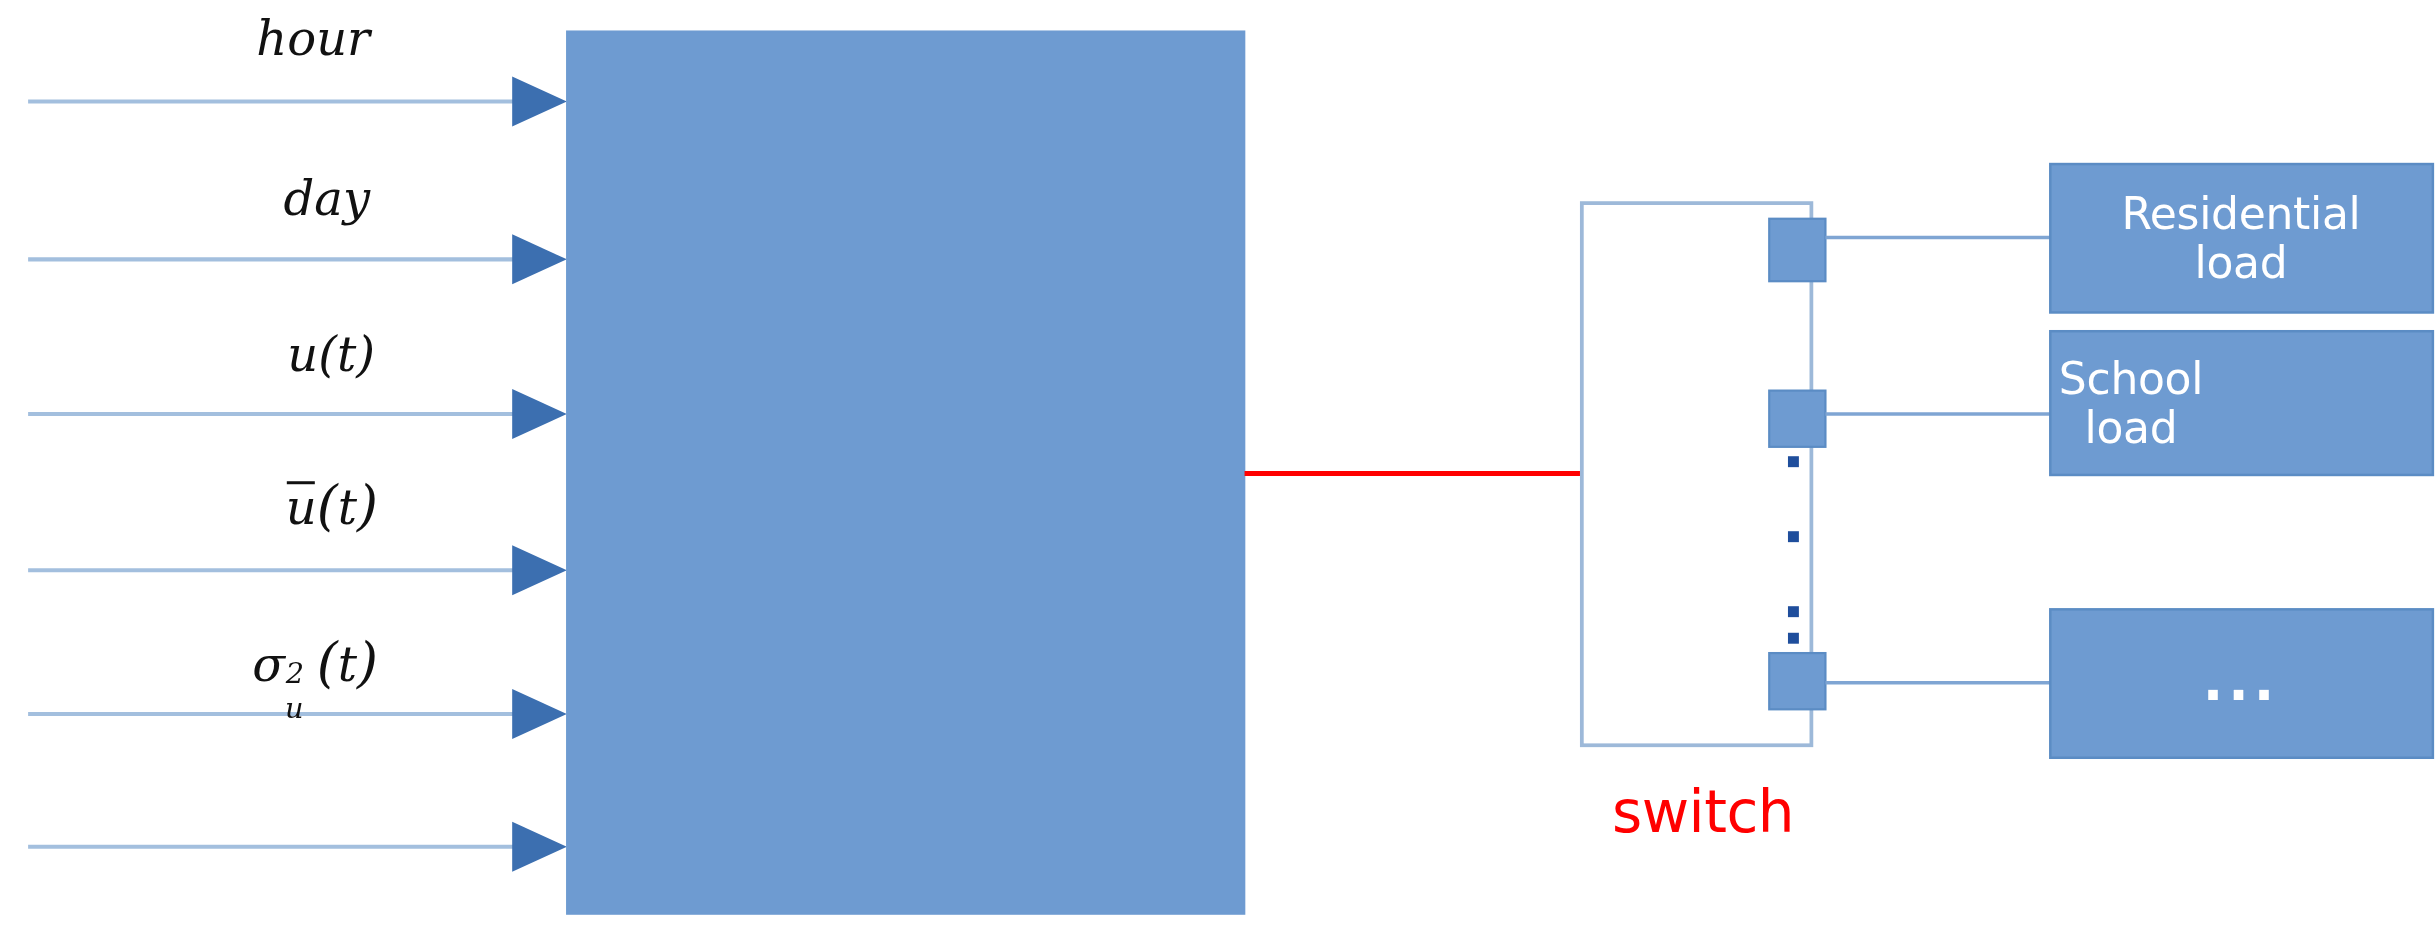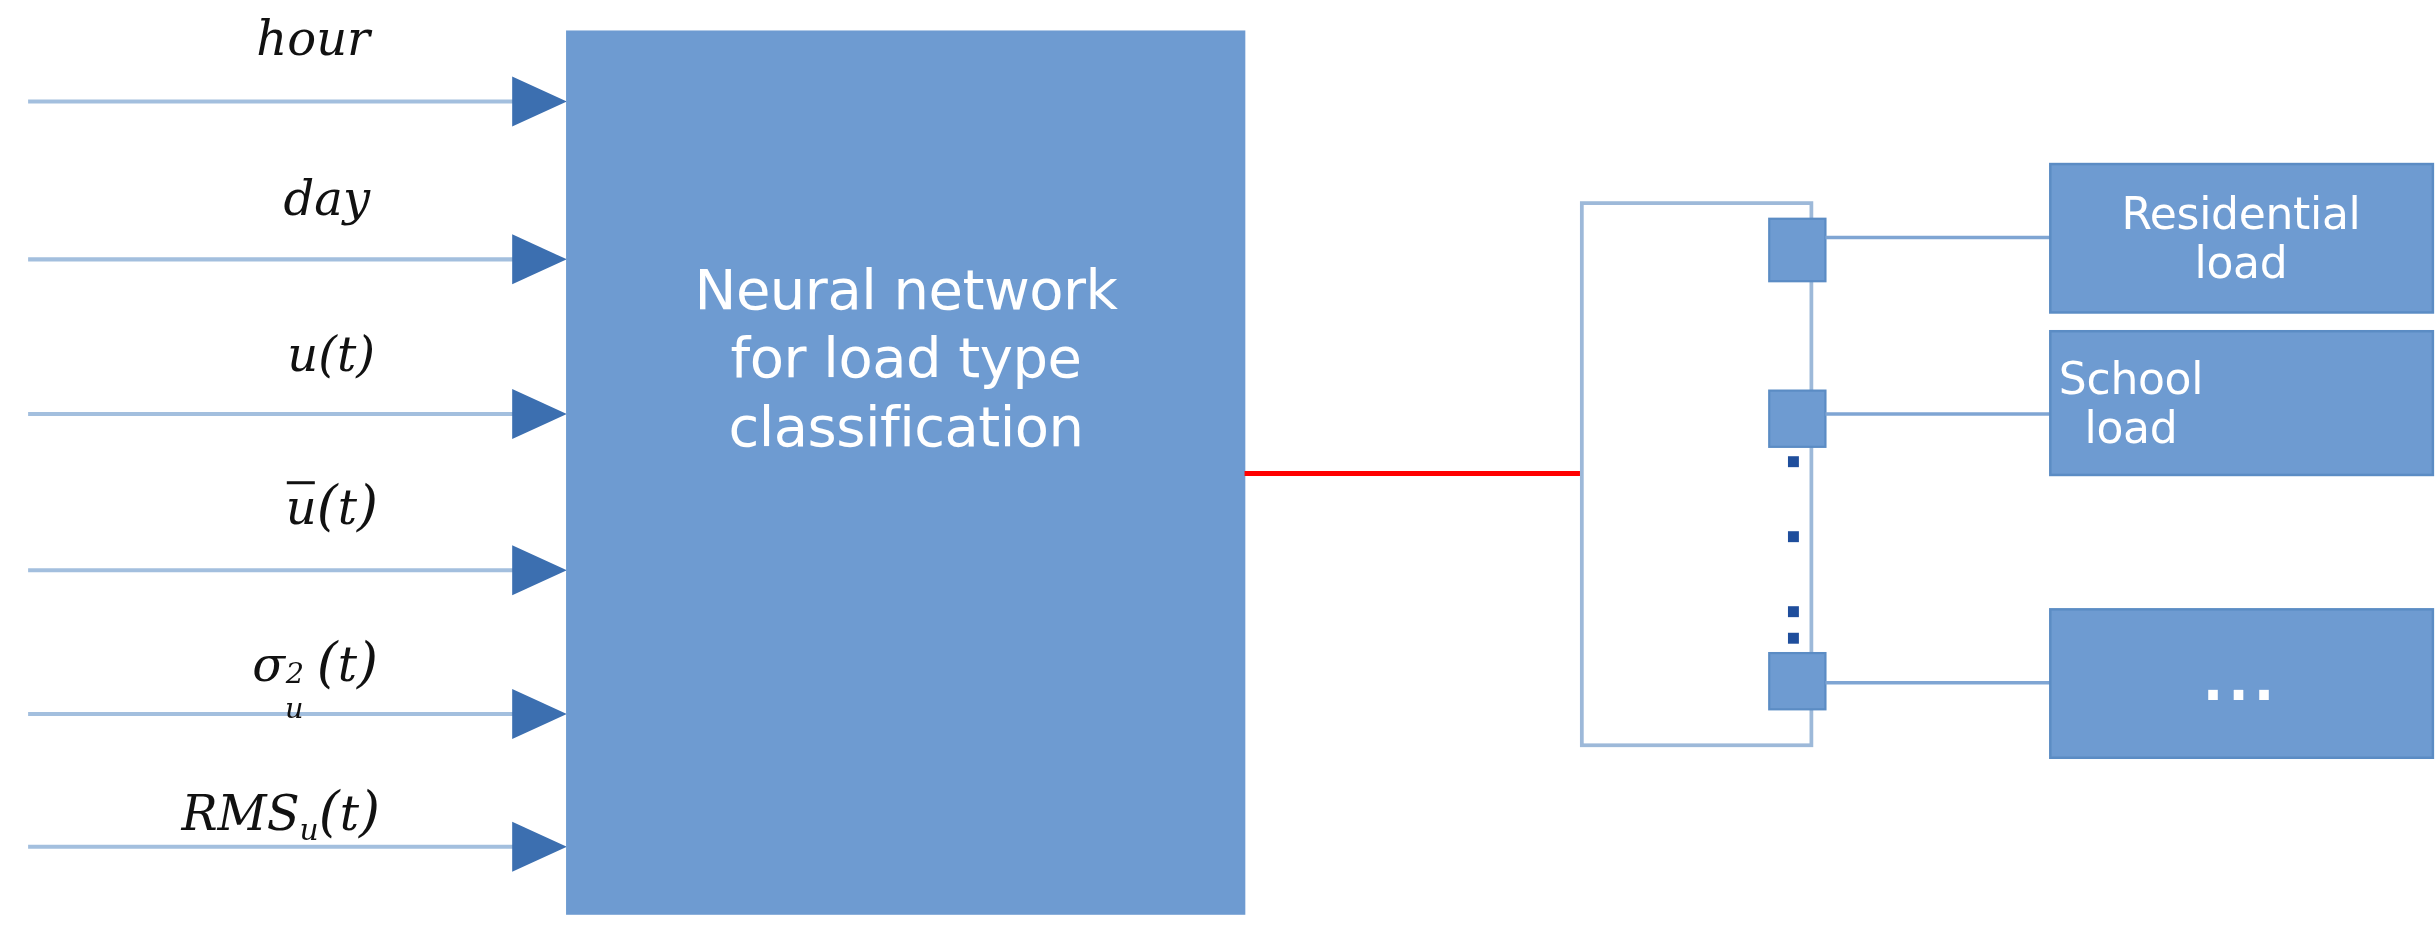--- a/index.html
+++ b/index.html
@@ -181,30 +181,25 @@
   </div>
 
   <div class="in-label" style="left:378px; top:533px;">
     <span class="ovb">u</span><span class="paren">(</span><span>t</span><span class="paren">)</span>
   </div>
 
   <div class="in-label" style="left:378px; top:690px;">
     <span>σ</span><span class="stack"><span class="sup2">2</span><span class="subu">u</span></span><span class="paren">(</span><span>t</span><span class="paren">)</span>
   </div>
 
-  <div class="in-label" style="left:380px; top:845px;">
-    <span>RMS</span><span class="sub">u</span><span class="paren">(</span><span>t</span><span class="paren">)</span>
-  </div>
-
-  <div class="nn-text" style="left:567px; top:358px; width:678px; transform:translateY(-50%);">Neural network
-for load type
-classification</div>
+
 
   <div class="out-text" style="left:2050px; top:238px; width:382px; transform:translateY(-50%);">Residential
 load</div>
 
   <div class="out-text" style="left:1940px; top:403px; width:382px; transform:translateY(-50%);">School
 load</div>
 
   <div class="out-text dots" style="left:2050px; top:682px; width:382px; transform:translateY(-50%);">...</div>
 
+  <div class="switch-label" style="left:1703px; top:778px;">switch</div>
 
 </div>
 
 </body></html>

